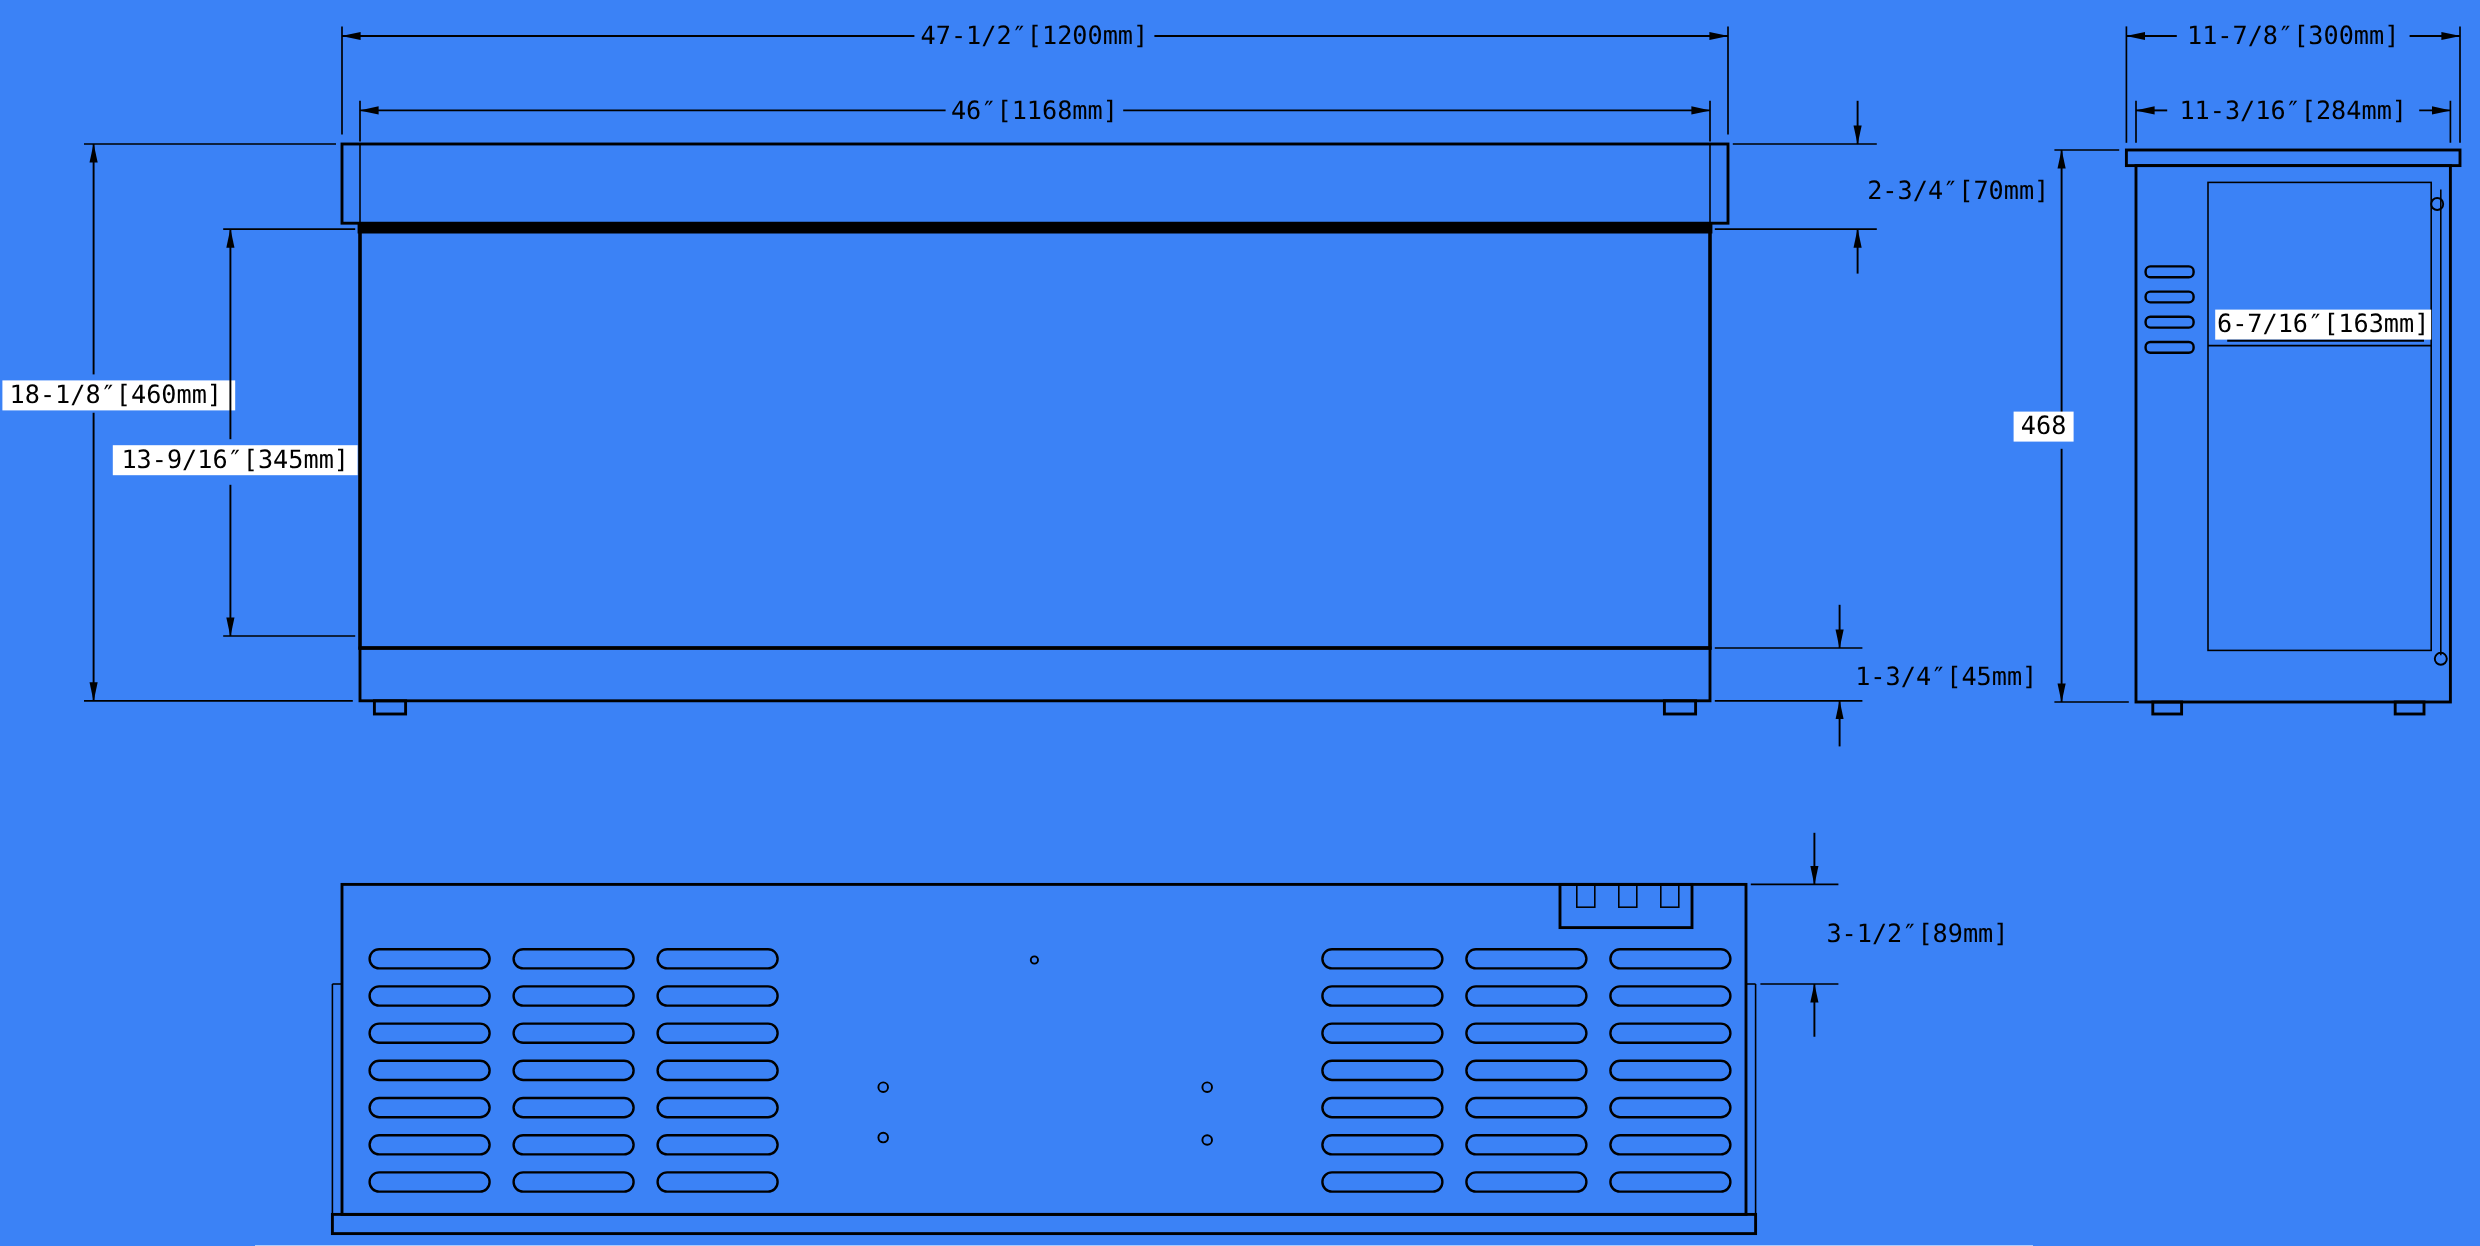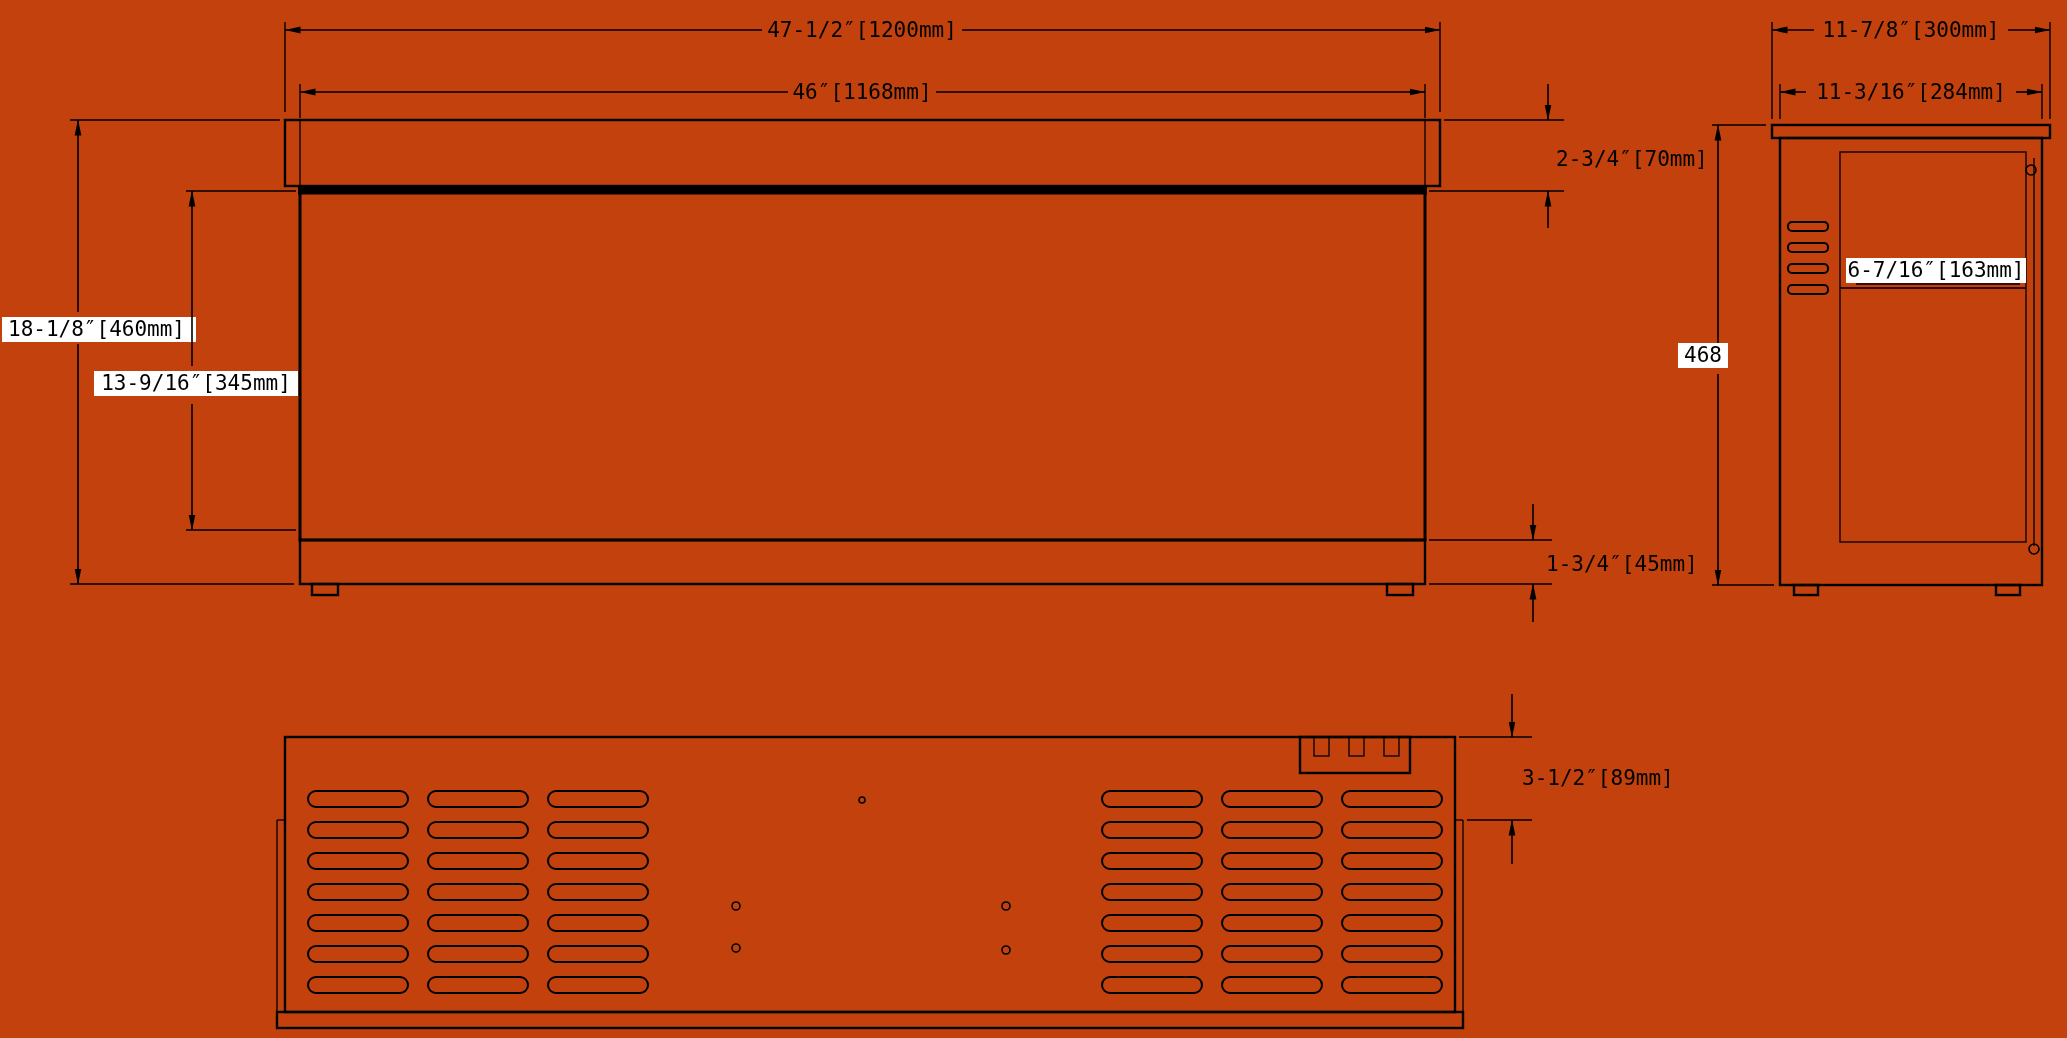--- a/index.html
+++ b/index.html
@@ -4,21 +4,21 @@
 <style>
   html, body {
     margin: 0;
     padding: 0;
     background: #ffffff;
   }
   .canvas {
     position: relative;
     width: 2067px;
     height: 1038px;
-    background: #c2410c;
+    background: #3b82f6;
   }
   svg { display: block; }
   .outline      { fill: none; stroke: #000; stroke-width: 2.4; }
   .outline-thin { fill: none; stroke: #000; stroke-width: 1.3; }
   .outline-med  { fill: none; stroke: #000; stroke-width: 3;   }
   .bar-thick    { stroke: #000; stroke-width: 9; }
   .dim  { stroke: #000; stroke-width: 1.6; fill: none; }
   .ext  { stroke: #000; stroke-width: 1.4; fill: none; }
   .slot { fill: none; stroke: #000; stroke-width: 2; }
   .hole { fill: none; stroke: #000; stroke-width: 1.6; }

